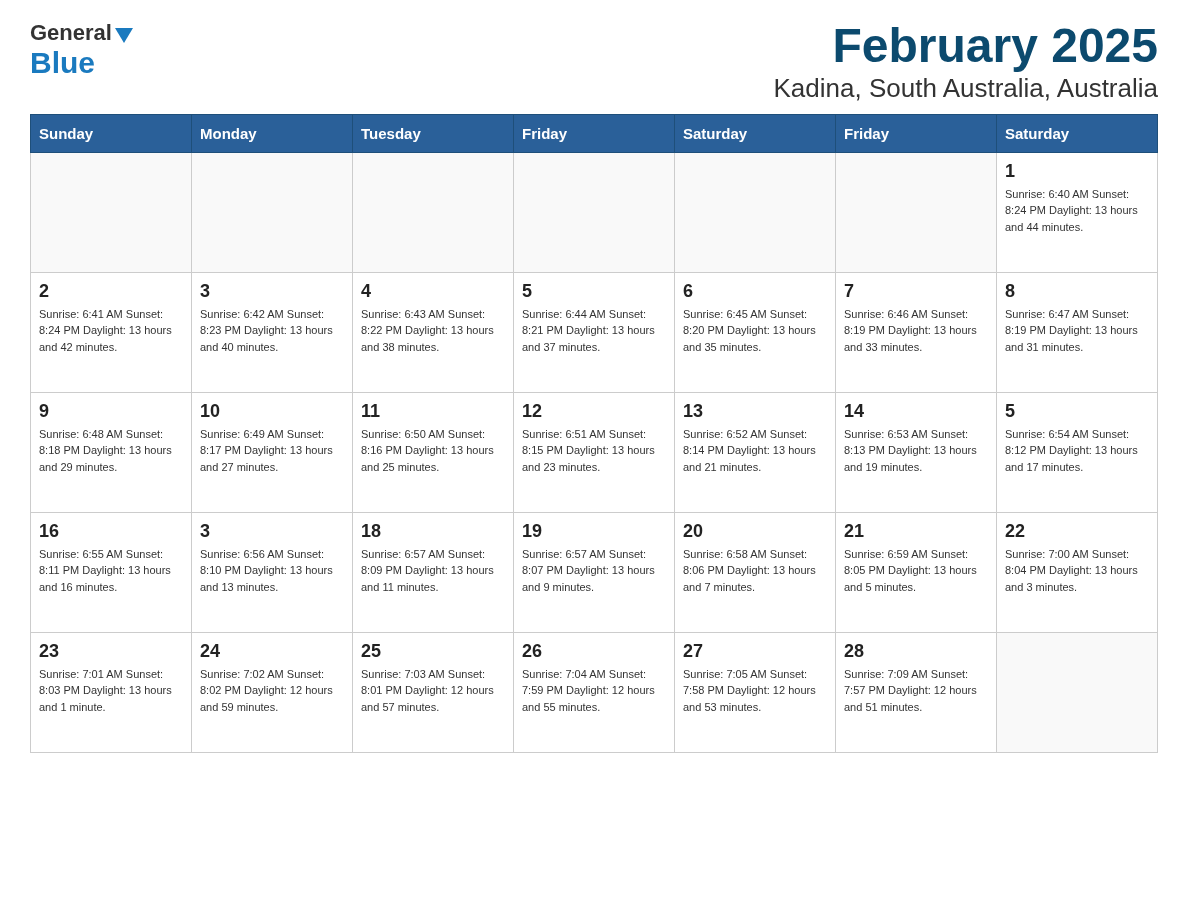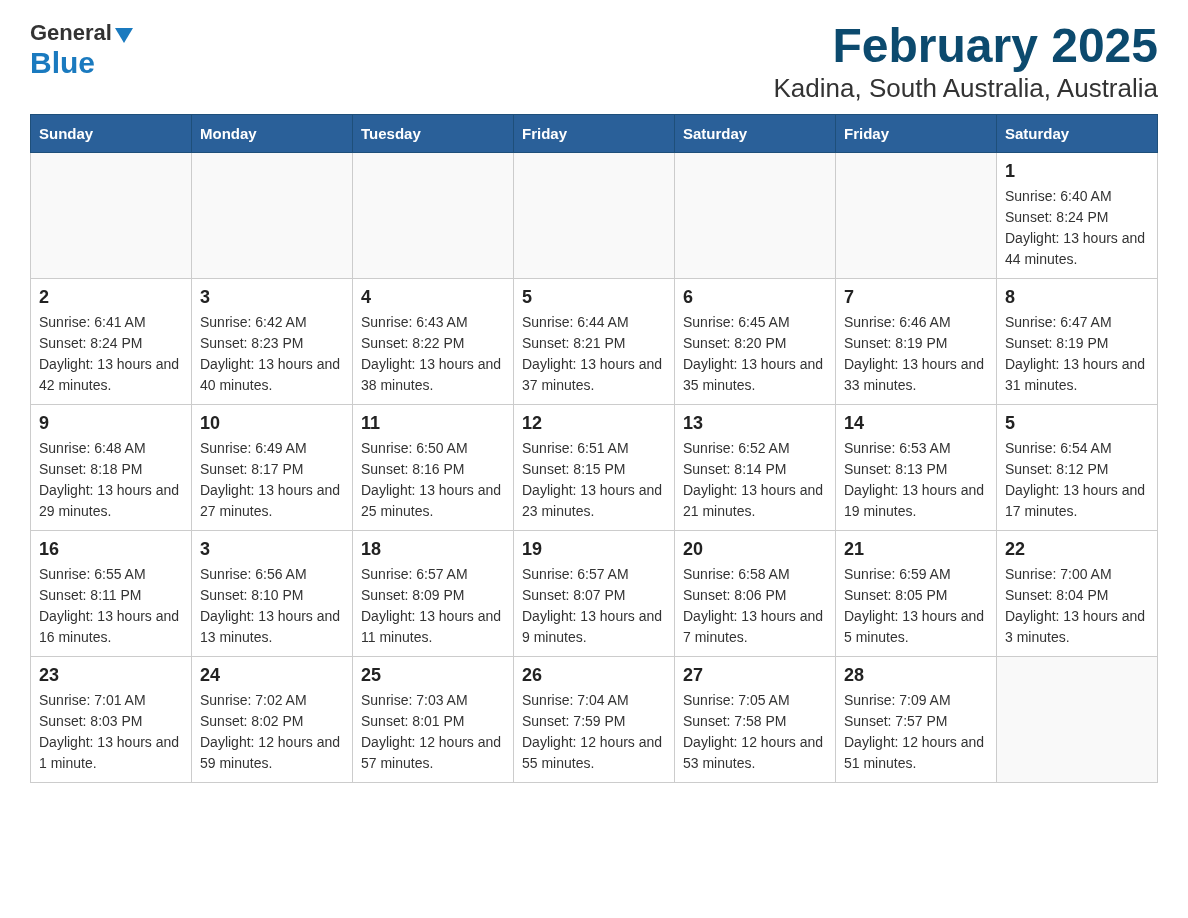--- a/index.html
+++ b/index.html
@@ -65,21 +65,21 @@
     .calendar tbody tr td.empty {
       background: #f9f9f9;
     }
     .day-number {
       font-size: 18px;
       font-weight: bold;
       color: #222;
       margin-bottom: 4px;
     }
     .day-info {
-      font-size: 14px;
+      font-size: 11px;
       color: #333;
       line-height: 1.5;
     }
     .logo-wrapper {
       display: flex;
       flex-direction: column;
     }
     .logo-row {
       display: flex;
       align-items: center;

